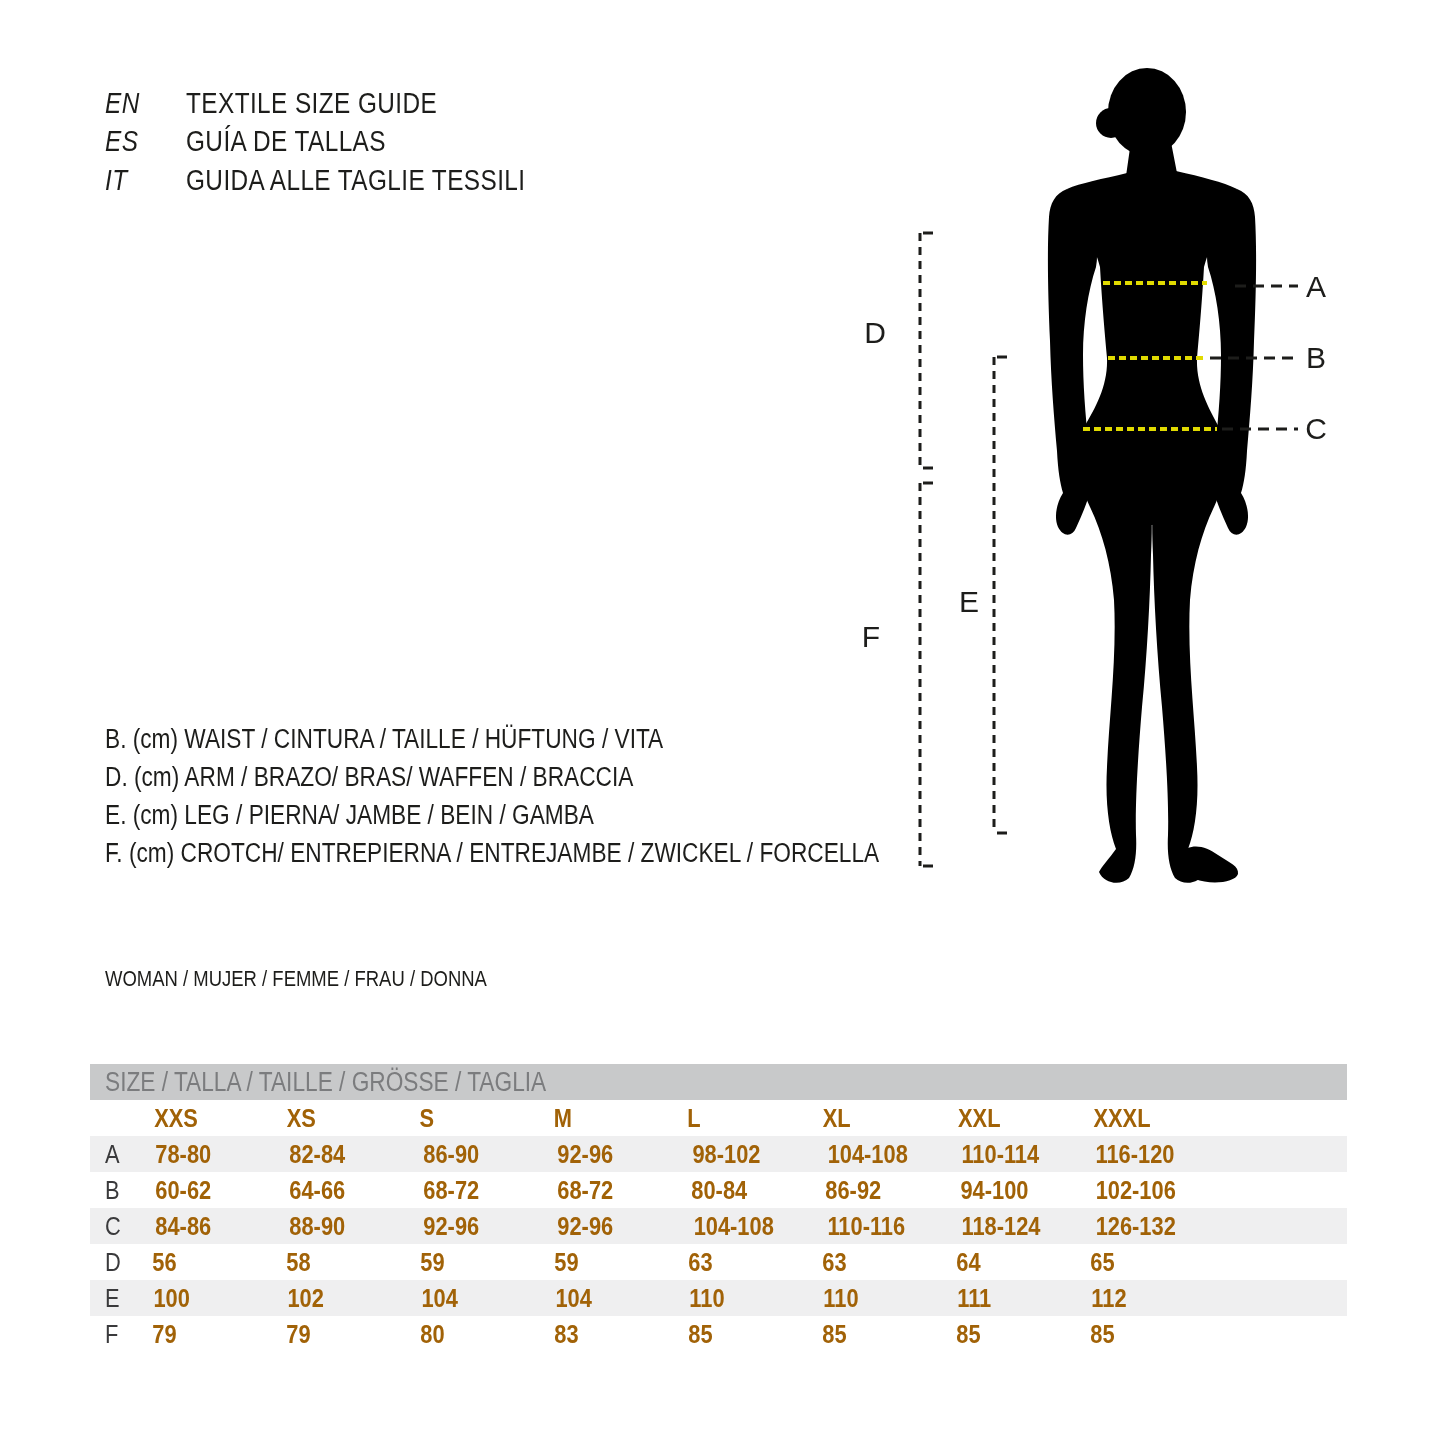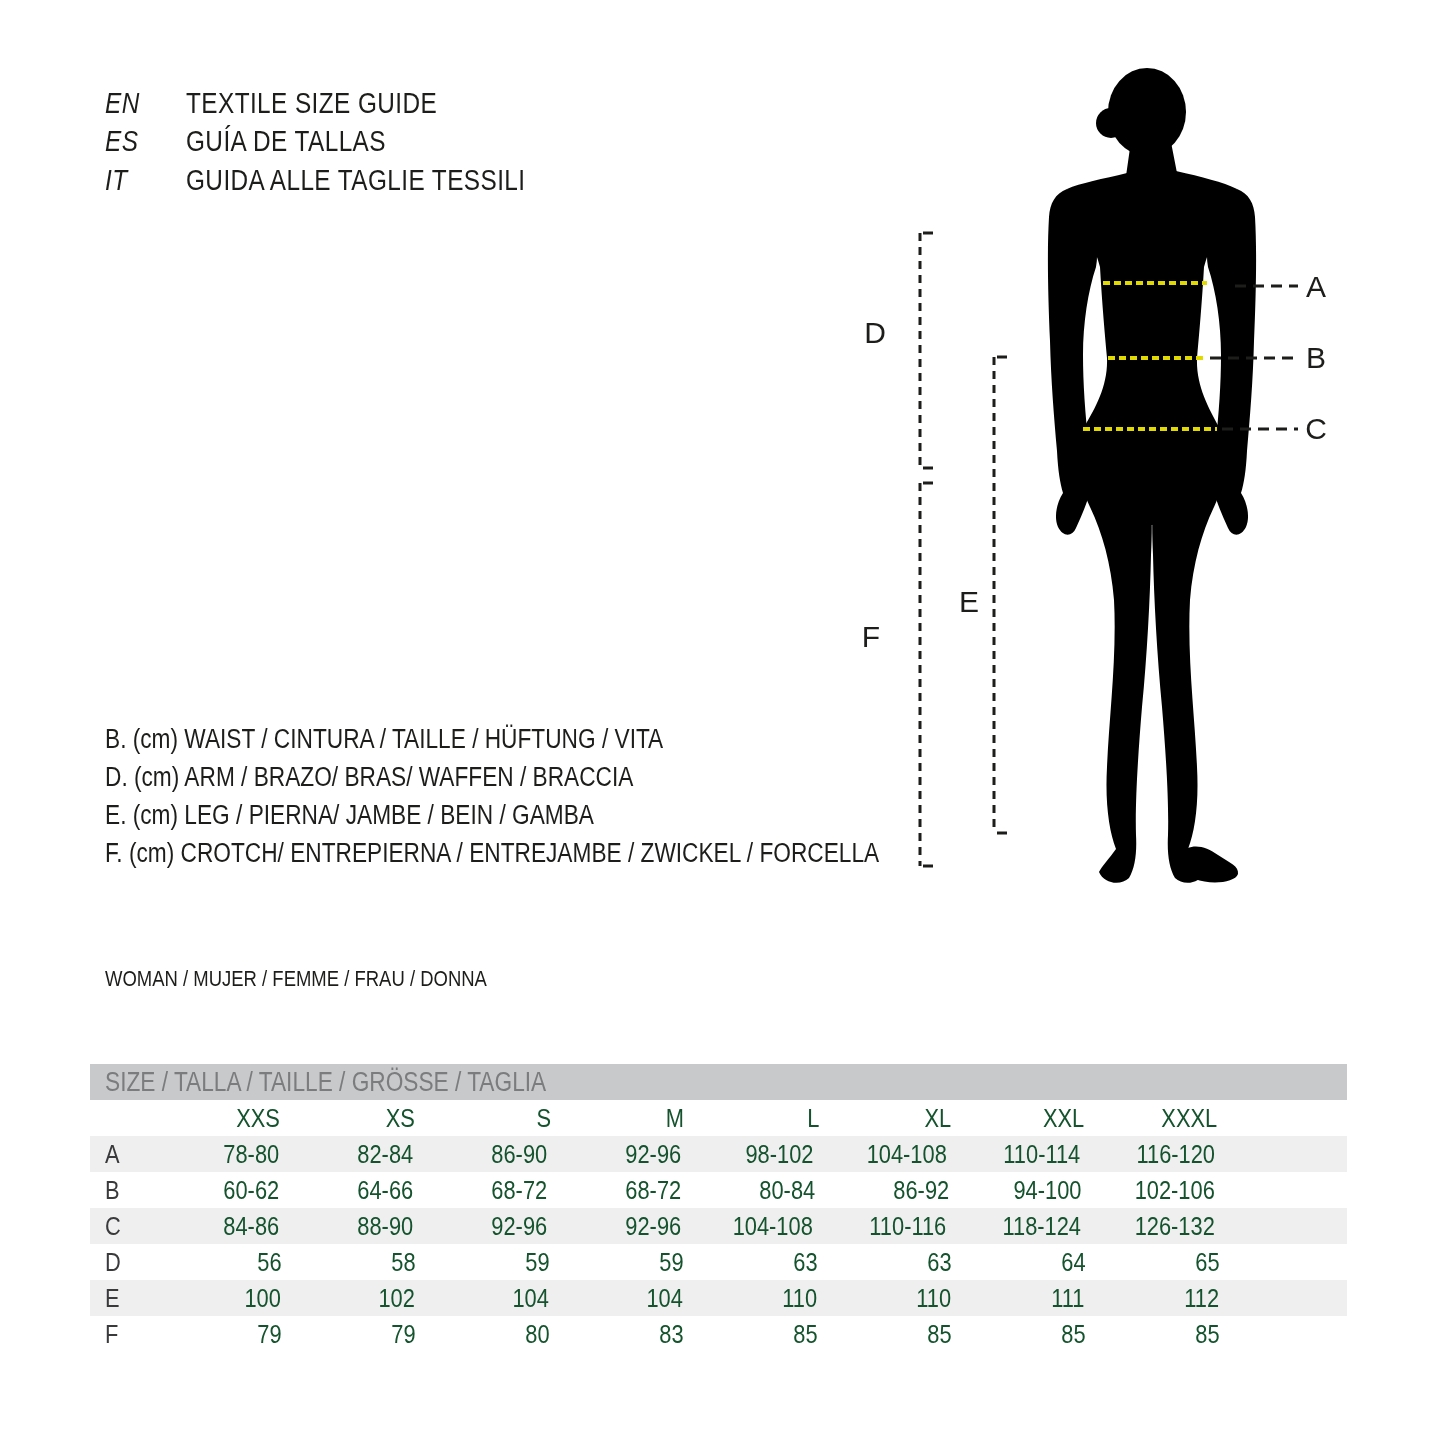--- a/index.html
+++ b/index.html
@@ -27,21 +27,21 @@
   .gender-heading { position:absolute; left:105px; top:966px; font-size:22px; }
 
   
   .size-table { position:absolute; left:90px; top:1016px; width:1257px;margin-top:48px; }
   .st-header {
     height:36px; background:#c8c9ca; color:#7b7c7e;
     display:flex; align-items:center; padding-left:15px; font-size:27px;
   }
   .st-row { display:grid; grid-template-columns:60px repeat(8,134px) 1fr; height:36px; align-items:center; }
   .st-row.alt { background:#efeff0; }
-  .st-cell { text-align:right; font-size:26px; color:#14532d; }
+  .st-cell { text-align:left; font-size:26px; color:#a16207;font-weight:bold; }
   .st-rowlabel { text-align:left; padding-left:15px; font-size:26px; color:#3a3a3c; }
 
   
   .figure-svg { position:absolute; left:850px; top:55px; width:570px; height:860px; }
   .fig-label {
     position:absolute; transform:translate(-50%,-50%);
     font-size:30px; color:#1d1d1b;
   }
 </style>
 </head>

